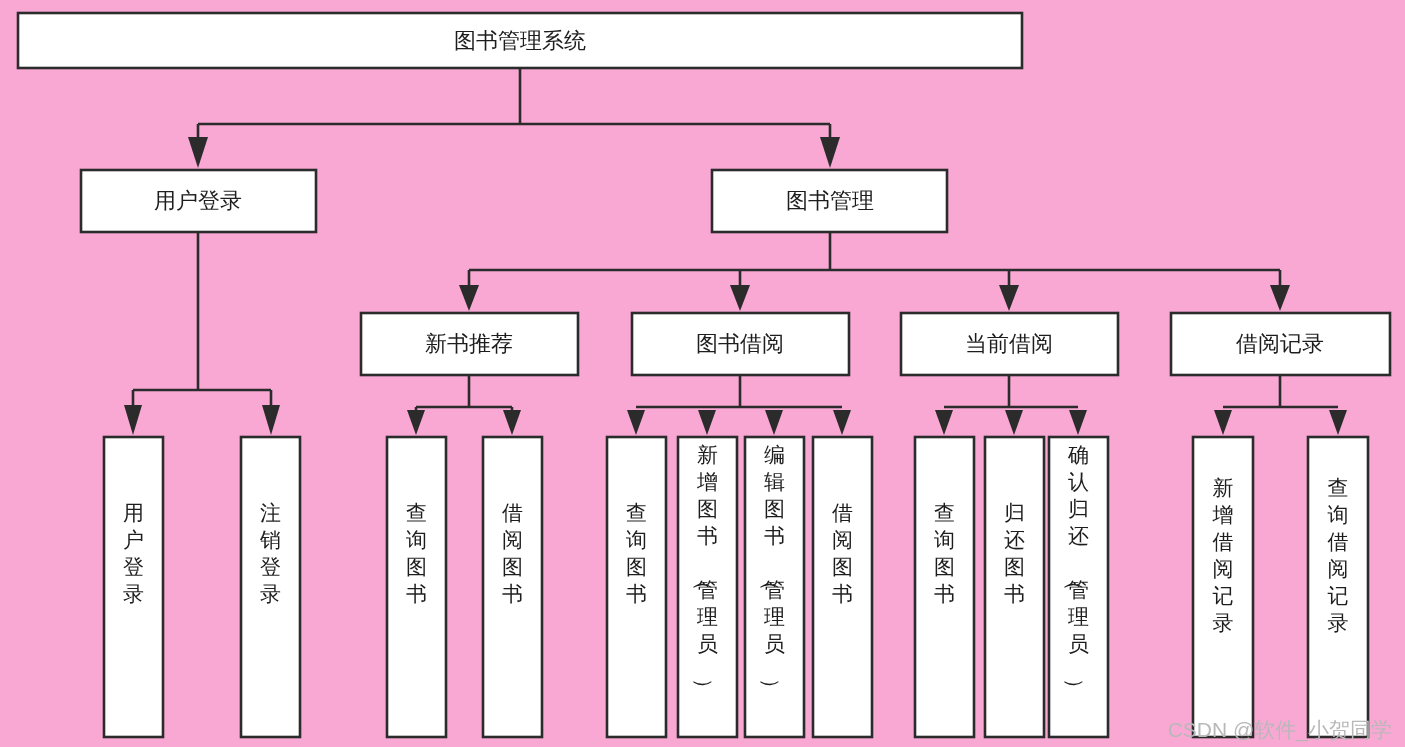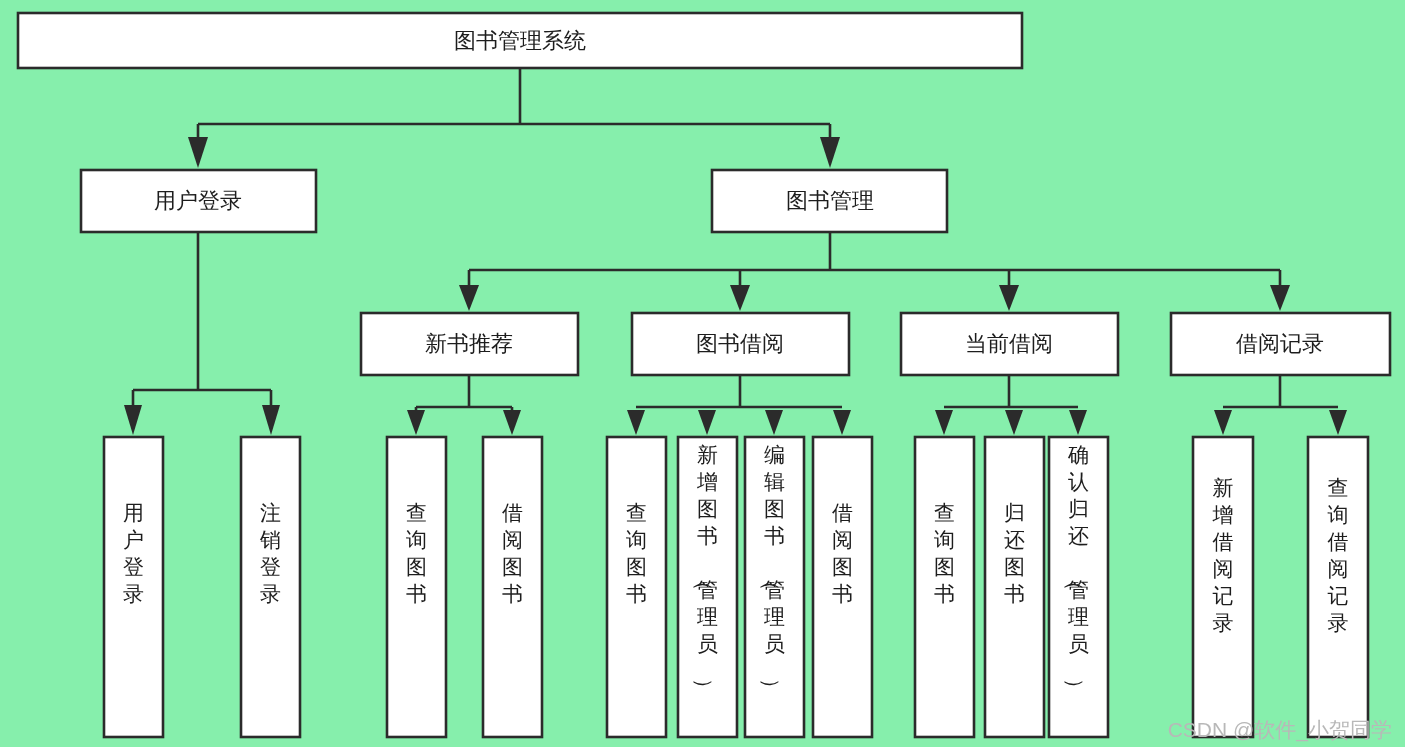--- a/index.html
+++ b/index.html
@@ -10,21 +10,21 @@
   body {
     width: 1405px;
     height: 747px;
     font-family: "Liberation Sans", "DejaVu Sans", sans-serif;
     overflow: hidden;
   }
   #diagram-root {
     position: relative;
     width: 1405px;
     height: 747px;
-    background: #86efac;
+    background: #f9a8d4;
   }
   svg.diagram-canvas {
     position: absolute;
     top: 0;
     left: 0;
     width: 1405px;
     height: 747px;
     display: block;
   }
   .node-box {

